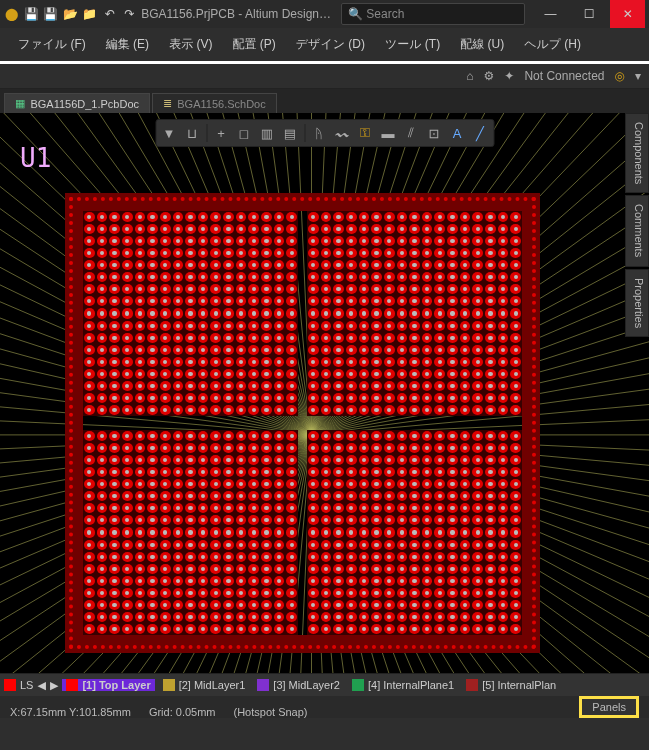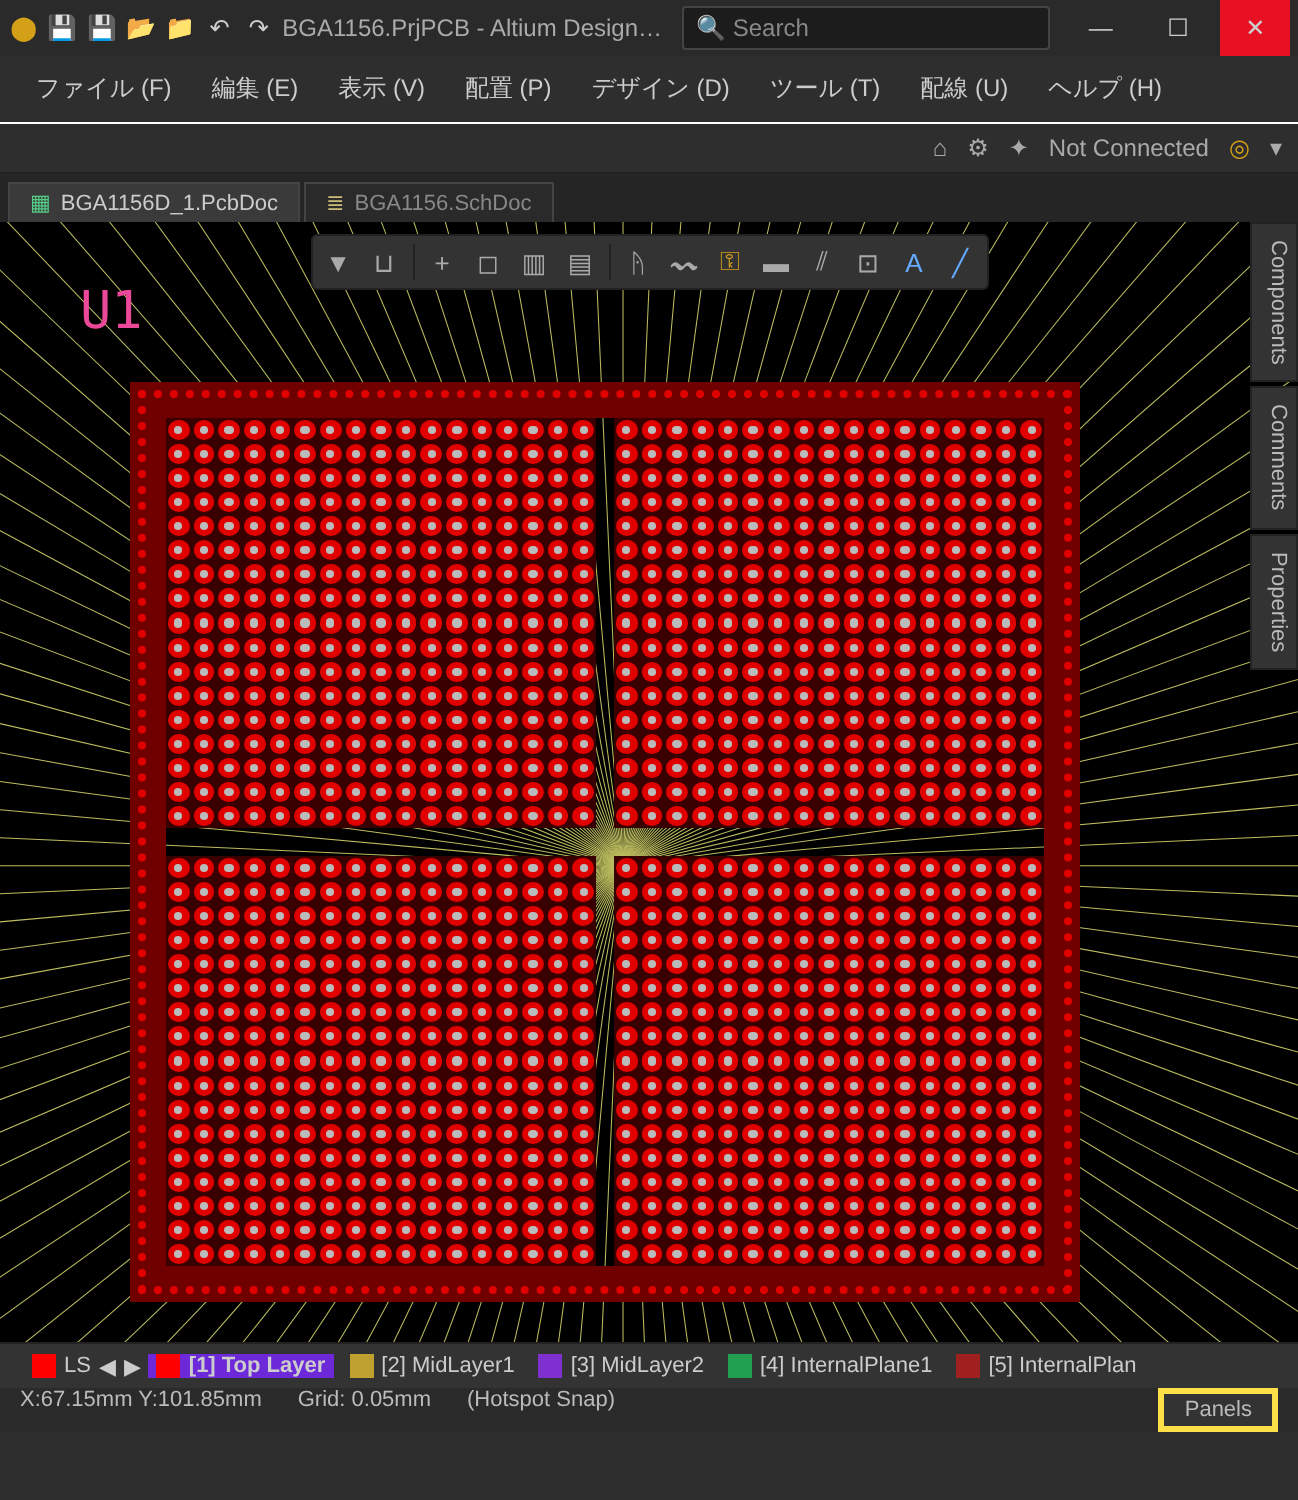--- a/index.html
+++ b/index.html
@@ -3,49 +3,49 @@
 <meta charset="utf-8">
 <style>
   html,body{margin:0;padding:0;background:#2e2e2e;color:#ccc;font-family:"Segoe UI","Meiryo",sans-serif;font-size:12px;width:649px;height:750px;overflow:hidden}
   .titlebar{height:28px;background:#2a2a2a;display:flex;align-items:center;padding:0 4px;gap:4px}
   .tb-ico{width:18px;height:18px;display:flex;align-items:center;justify-content:center;border-radius:2px;cursor:default}
   .title{white-space:nowrap;overflow:hidden;text-overflow:ellipsis;color:#aaa;flex-shrink:1;max-width:200px}
   .search{flex:0 0 170px;margin-left:6px;background:#1c1c1c;border:1px solid #444;border-radius:2px;height:20px;display:flex;align-items:center;padding:0 6px;color:#888}
   .spacer{flex:1}
   .winbtn{width:40px;height:28px;display:flex;align-items:center;justify-content:center}
   .winbtn.close{background:#e81123}
-  .menubar{display:flex;flex-wrap:wrap;padding:4px 8px;gap:0;background:#2e2e2e;border-bottom:1px solid #ffffff}
+  .menubar{display:flex;flex-wrap:wrap;padding:4px 8px;gap:0;background:#2e2e2e;border-bottom:3px solid #ffffff}
   .menuitem{padding:4px 10px;color:#ccc;cursor:default}
   .status-row{height:24px;display:flex;align-items:center;justify-content:flex-end;padding:0 8px;gap:10px;background:#2e2e2e;border-bottom:1px solid #222}
   .status-item{display:flex;align-items:center;gap:4px;color:#aaa}
   .tabs-row{height:24px;display:flex;align-items:flex-end;padding:0 4px;gap:2px;background:#252525}
   .doc-tab{padding:3px 10px;background:#3a3a3a;color:#ccc;border:1px solid #444;border-bottom:none;display:flex;align-items:center;gap:5px;font-size:11px}
   .doc-tab.inactive{background:#2a2a2a;color:#888}
   .workspace{position:relative;height:560px;background:#000;overflow:hidden}
   .pcb-toolbar{position:absolute;top:6px;left:50%;transform:translateX(-50%);background:#333;border:1px solid #222;border-radius:3px;display:flex;align-items:center;padding:2px;gap:1px;z-index:20}
   .ptbtn{width:22px;height:22px;display:flex;align-items:center;justify-content:center;color:#aaa;font-size:13px}
   .ptsep{width:1px;height:18px;background:#222;margin:0 2px}
   .canvas{position:absolute;inset:0}
   .side-panels{position:absolute;right:0;top:0;bottom:0;width:24px;display:flex;flex-direction:column;z-index:15}
   .side-tab{writing-mode:vertical-rl;background:#333;border:1px solid #222;padding:8px 3px;font-size:11px;color:#bbb;margin-bottom:2px;text-align:center}
-  .designator{position:absolute;top:30px;left:40px;font:26px monospace;color:#ec4899;z-index:5}
+  .designator{position:absolute;top:30px;left:20px;font:26px monospace;color:#f0abfc;z-index:5}
   .bga{position:absolute;top:70px;left:55px;width:495px;height:480px;z-index:6}
   .quad{position:absolute;display:grid;grid-template-columns:repeat(17,1fr);grid-template-rows:repeat(17,1fr);background:#380000}
   .q1{left:28px;top:28px;width:215px;height:205px}
   .q2{right:28px;top:28px;width:215px;height:205px}
   .q3{left:28px;bottom:28px;width:215px;height:205px}
   .q4{right:28px;bottom:28px;width:215px;height:205px}
   .pad{background:#e00000;border-radius:50%;margin:1px;position:relative}
   .pad::after{content:"";position:absolute;inset:30%;background:#bbb;border-radius:50%}
   .ring{position:absolute;inset:10px;border:18px solid #700000;pointer-events:none}
   .ring::before{content:"";position:absolute;inset:-14px;border:4px dotted #e00000}
-  .layers-bar{height:22px;background:#333;display:flex;align-items:center;font-size:11px;padding:0 16px;gap:4px;border-top:1px solid #222}
+  .layers-bar{height:22px;background:#333;display:flex;align-items:center;font-size:11px;padding:0 4px;gap:4px;border-top:1px solid #222}
   .layer{display:flex;align-items:center;gap:4px;padding:0 4px}
   .swatch{width:12px;height:12px}
-  .bottom-status{height:22px;background:#2a2a2a;display:flex;align-items:flex-start;padding:0 10px;gap:18px;font-size:11px;color:#bbb}
+  .bottom-status{height:22px;background:#2a2a2a;display:flex;align-items:flex-end;padding:0 10px;gap:18px;font-size:11px;color:#bbb}
   .panels-btn{margin-left:auto;background:#333;border:3px solid #fde047;padding:2px 10px}
   svg line{stroke:#bdbd60;stroke-width:0.5}
 </style>
 </head>
 <body>
 
 <div class="titlebar">
   <span class="tb-ico" style="color:#d4a017">⬤</span>
   <span class="tb-ico">💾</span>
   <span class="tb-ico">💾</span>

